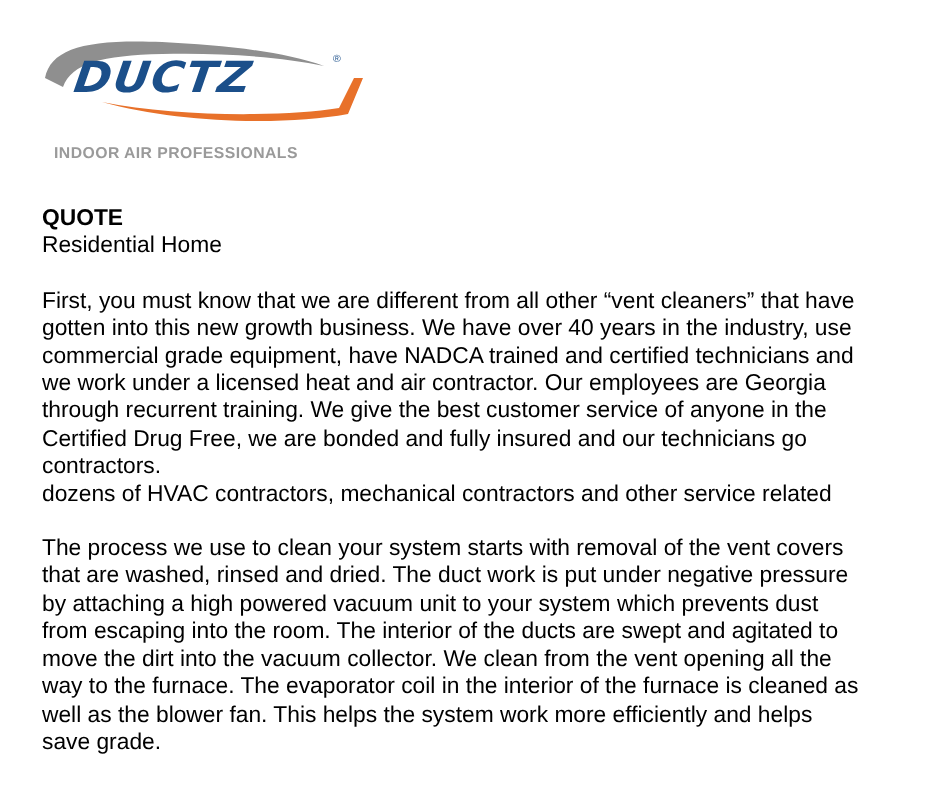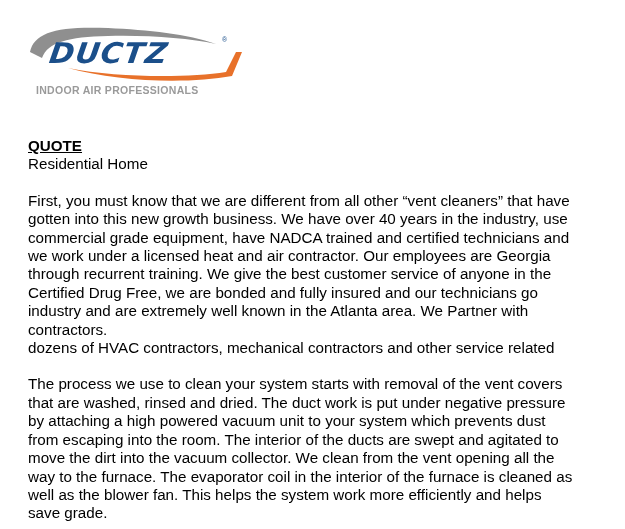--- a/index.html
+++ b/index.html
@@ -23,39 +23,38 @@
       height: 80px;
     }
     .logo svg {
       position: absolute;
       left: 0;
       top: 0;
     }
     .logo-tagline {
       position: absolute;
       left: 8px;
-      top: 62px;
+      top: 74px;
       font-family: "Liberation Sans", sans-serif;
       font-weight: bold;
       font-size: 10.5px;
       letter-spacing: 0.3px;
       color: #9a9a9a;
       white-space: nowrap;
     }
     .doc {
       position: absolute;
       left: 28px;
       top: 137px;
       width: 580px;
       font-size: 15.2px;
       line-height: 18.4px;
     }
     .quote-title {
       font-weight: bold;
-      text-decoration: underline;
       margin: 0;
     }
     .subtitle {
       margin: 0 0 18px 0;
     }
     .para {
       margin: 0 0 18px 0;
       white-space: normal;
     }
     .line {
@@ -82,21 +81,20 @@
   <p class="quote-title">QUOTE</p>
   <p class="subtitle">Residential Home</p>
 
   <div class="para">
     <span class="line">First, you must know that we are different from all other “vent cleaners” that have</span>
     <span class="line">gotten into this new growth business. We have over 40 years in the industry, use</span>
     <span class="line">commercial grade equipment, have NADCA trained and certified technicians and</span>
     <span class="line">we work under a licensed heat and air contractor. Our employees are Georgia</span>
     <span class="line">through recurrent training. We give the best customer service of anyone in the</span>
     <span class="line">Certified Drug Free, we are bonded and fully insured and our technicians go</span>
-    <span class="line">industry and are extremely well known in the Atlanta area. We Partner with</span>
     <span class="line">contractors.</span>
     <span class="line">dozens of HVAC contractors, mechanical contractors and other service related</span>
   </div>
 
   <div class="para">
     <span class="line">The process we use to clean your system starts with removal of the vent covers</span>
     <span class="line">that are washed, rinsed and dried. The duct work is put under negative pressure</span>
     <span class="line">by attaching a high powered vacuum unit to your system which prevents dust</span>
     <span class="line">from escaping into the room. The interior of the ducts are swept and agitated to</span>
     <span class="line">move the dirt into the vacuum collector. We clean from the vent opening all the</span>

